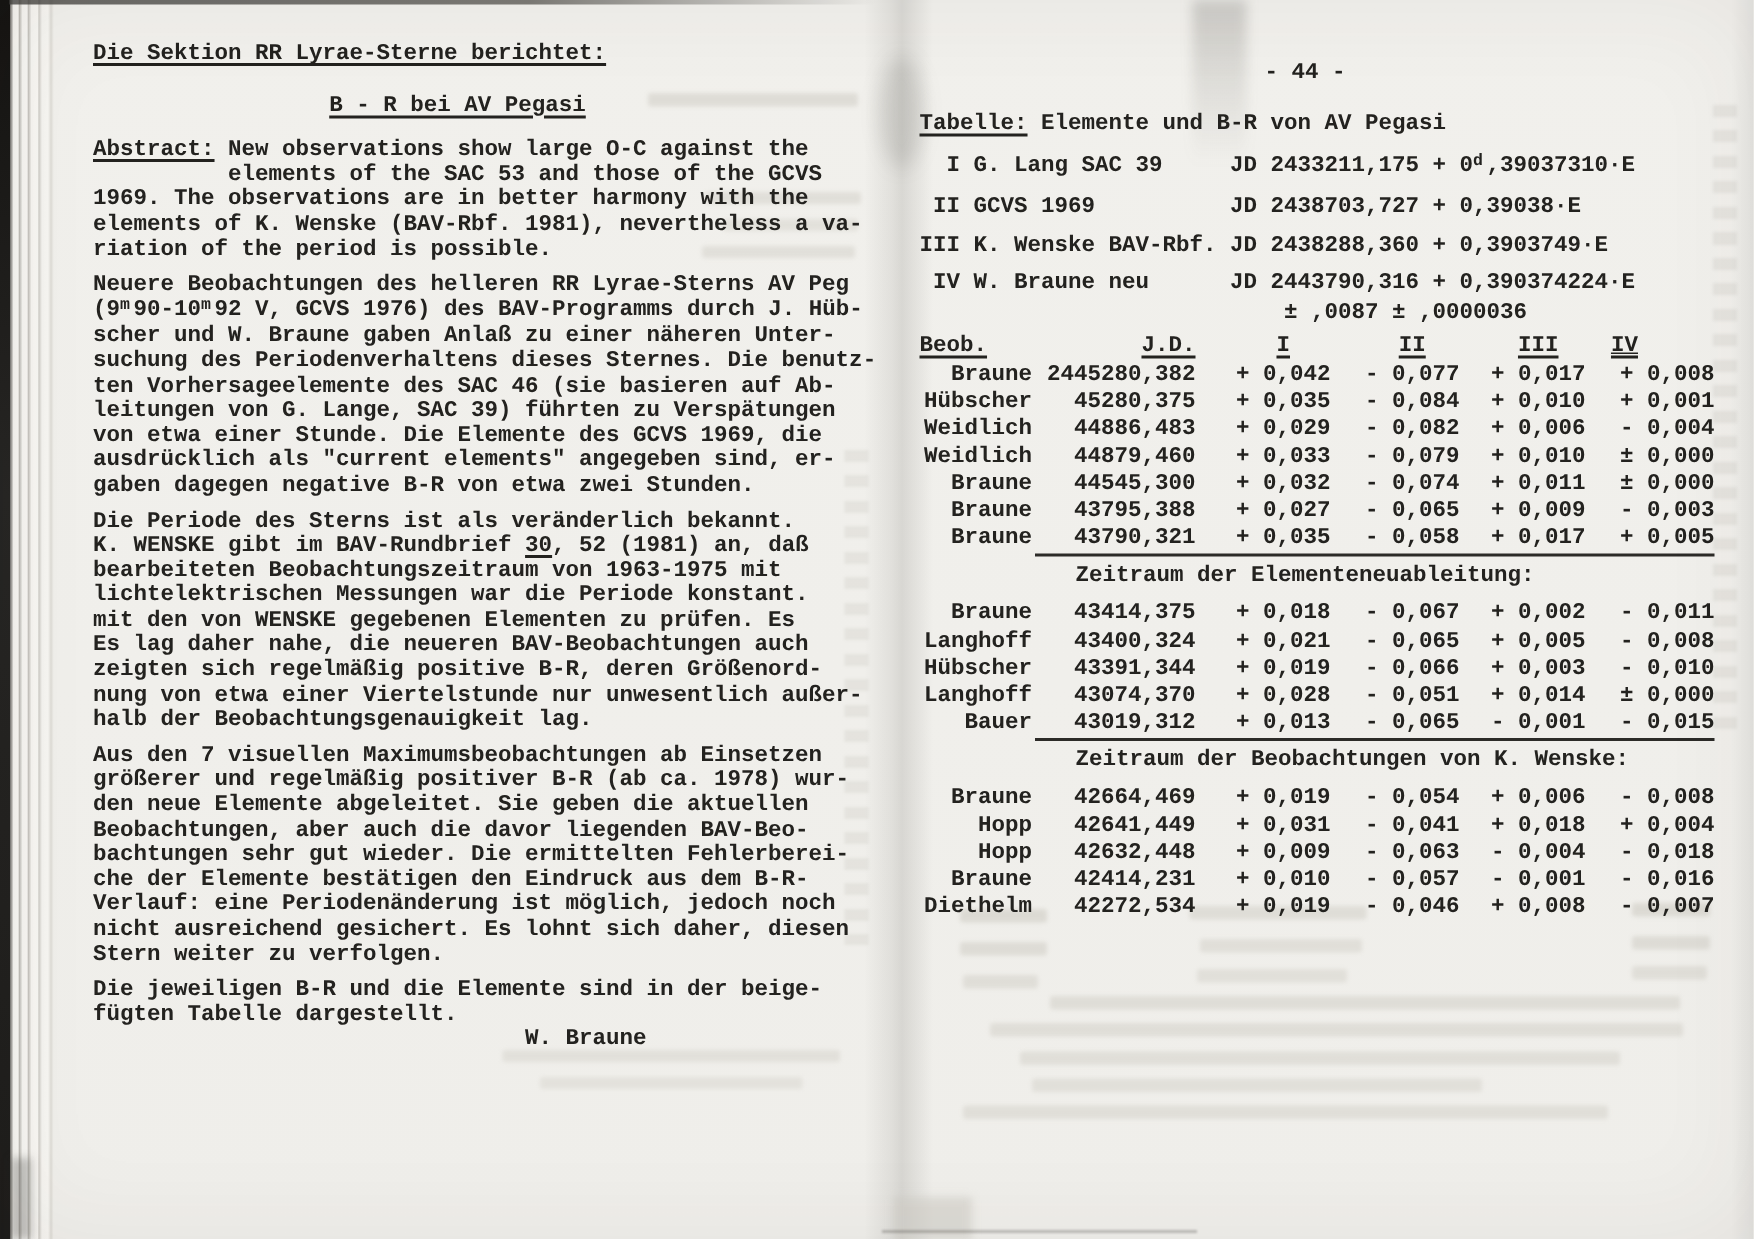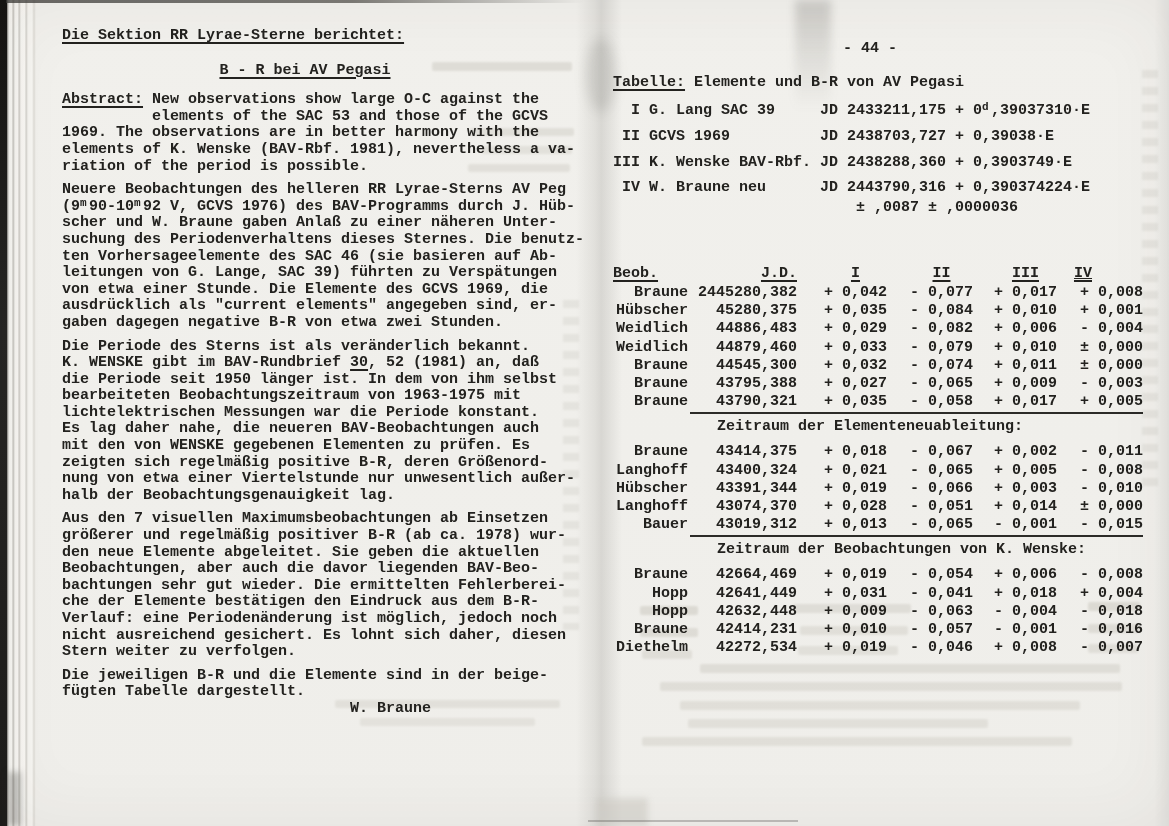--- a/index.html
+++ b/index.html
@@ -53,21 +53,21 @@
   .para{margin-bottom:7px;}
   .line{white-space:pre;}
   .sup{display:inline-block;width:9px;font-size:11px;transform:translateY(-4px);}
   
   .tab-line{margin-bottom:7px;}
   .elements{line-height:25.2px;margin-bottom:6px;}
   .elements .line:last-child{line-height:15px;}
   .tbl-head,.tbl-row{display:grid;grid-template-columns:75px 109px 90px 86px 84px 86px;}
   .tbl-head{line-height:17px;margin-bottom:2px;}
   .tbl-row{line-height:18.2px;}
-  .hc{text-align:center;margin-top:44px;}
+  .hc{text-align:center;}
   .hc0{text-align:left;}
   .hc1{text-align:right;padding-left:22px;}
   .hc2{padding-left:27px;}
   .hc3{padding-left:23px;}
   .hc4{padding-left:21px;}
   .hc5{padding-right:34px;text-decoration:underline;}
   .rc{text-align:right;white-space:pre;}
   .rc0{text-align:right;}
   .tbl-rule{border-top:2px solid #2c2b28;margin:1px 0 0 77px;width:453px;height:0;}
   .tbl-caption{line-height:17px;margin:4px 0 8px 104px;}
@@ -129,25 +129,24 @@
           <div class="line">suchung des Periodenverhaltens dieses Sternes. Die benutz-</div>
           <div class="line">ten Vorhersageelemente des SAC 46 (sie basieren auf Ab-</div>
           <div class="line">leitungen von G. Lange, SAC 39) führten zu Verspätungen</div>
           <div class="line">von etwa einer Stunde. Die Elemente des GCVS 1969, die</div>
           <div class="line">ausdrücklich als "current elements" angegeben sind, er-</div>
           <div class="line">gaben dagegen negative B-R von etwa zwei Stunden.</div>
         </div>
         <div class="para">
           <div class="line">Die Periode des Sterns ist als veränderlich bekannt.</div>
           <div class="line">K. WENSKE gibt im BAV-Rundbrief <span class="u">30</span>, 52 (1981) an, daß</div>
-          <div class="line">die Periode seit 1950 länger ist. In dem von ihm selbst</div>
           <div class="line">bearbeiteten Beobachtungszeitraum von 1963-1975 mit</div>
           <div class="line">lichtelektrischen Messungen war die Periode konstant.</div>
+          <div class="line">mit den von WENSKE gegebenen Elementen zu prüfen. Es</div>
           <div class="line">Es lag daher nahe, die neueren BAV-Beobachtungen auch</div>
-          <div class="line">mit den von WENSKE gegebenen Elementen zu prüfen. Es</div>
           <div class="line">zeigten sich regelmäßig positive B-R, deren Größenord-</div>
           <div class="line">nung von etwa einer Viertelstunde nur unwesentlich außer-</div>
           <div class="line">halb der Beobachtungsgenauigkeit lag.</div>
         </div>
         <div class="para">
           <div class="line">Aus den 7 visuellen Maximumsbeobachtungen ab Einsetzen</div>
           <div class="line">größerer und regelmäßig positiver B-R (ab ca. 1978) wur-</div>
           <div class="line">den neue Elemente abgeleitet. Sie geben die aktuellen</div>
           <div class="line">Beobachtungen, aber auch die davor liegenden BAV-Beo-</div>
           <div class="line">bachtungen sehr gut wieder. Die ermittelten Fehlerberei-</div>

